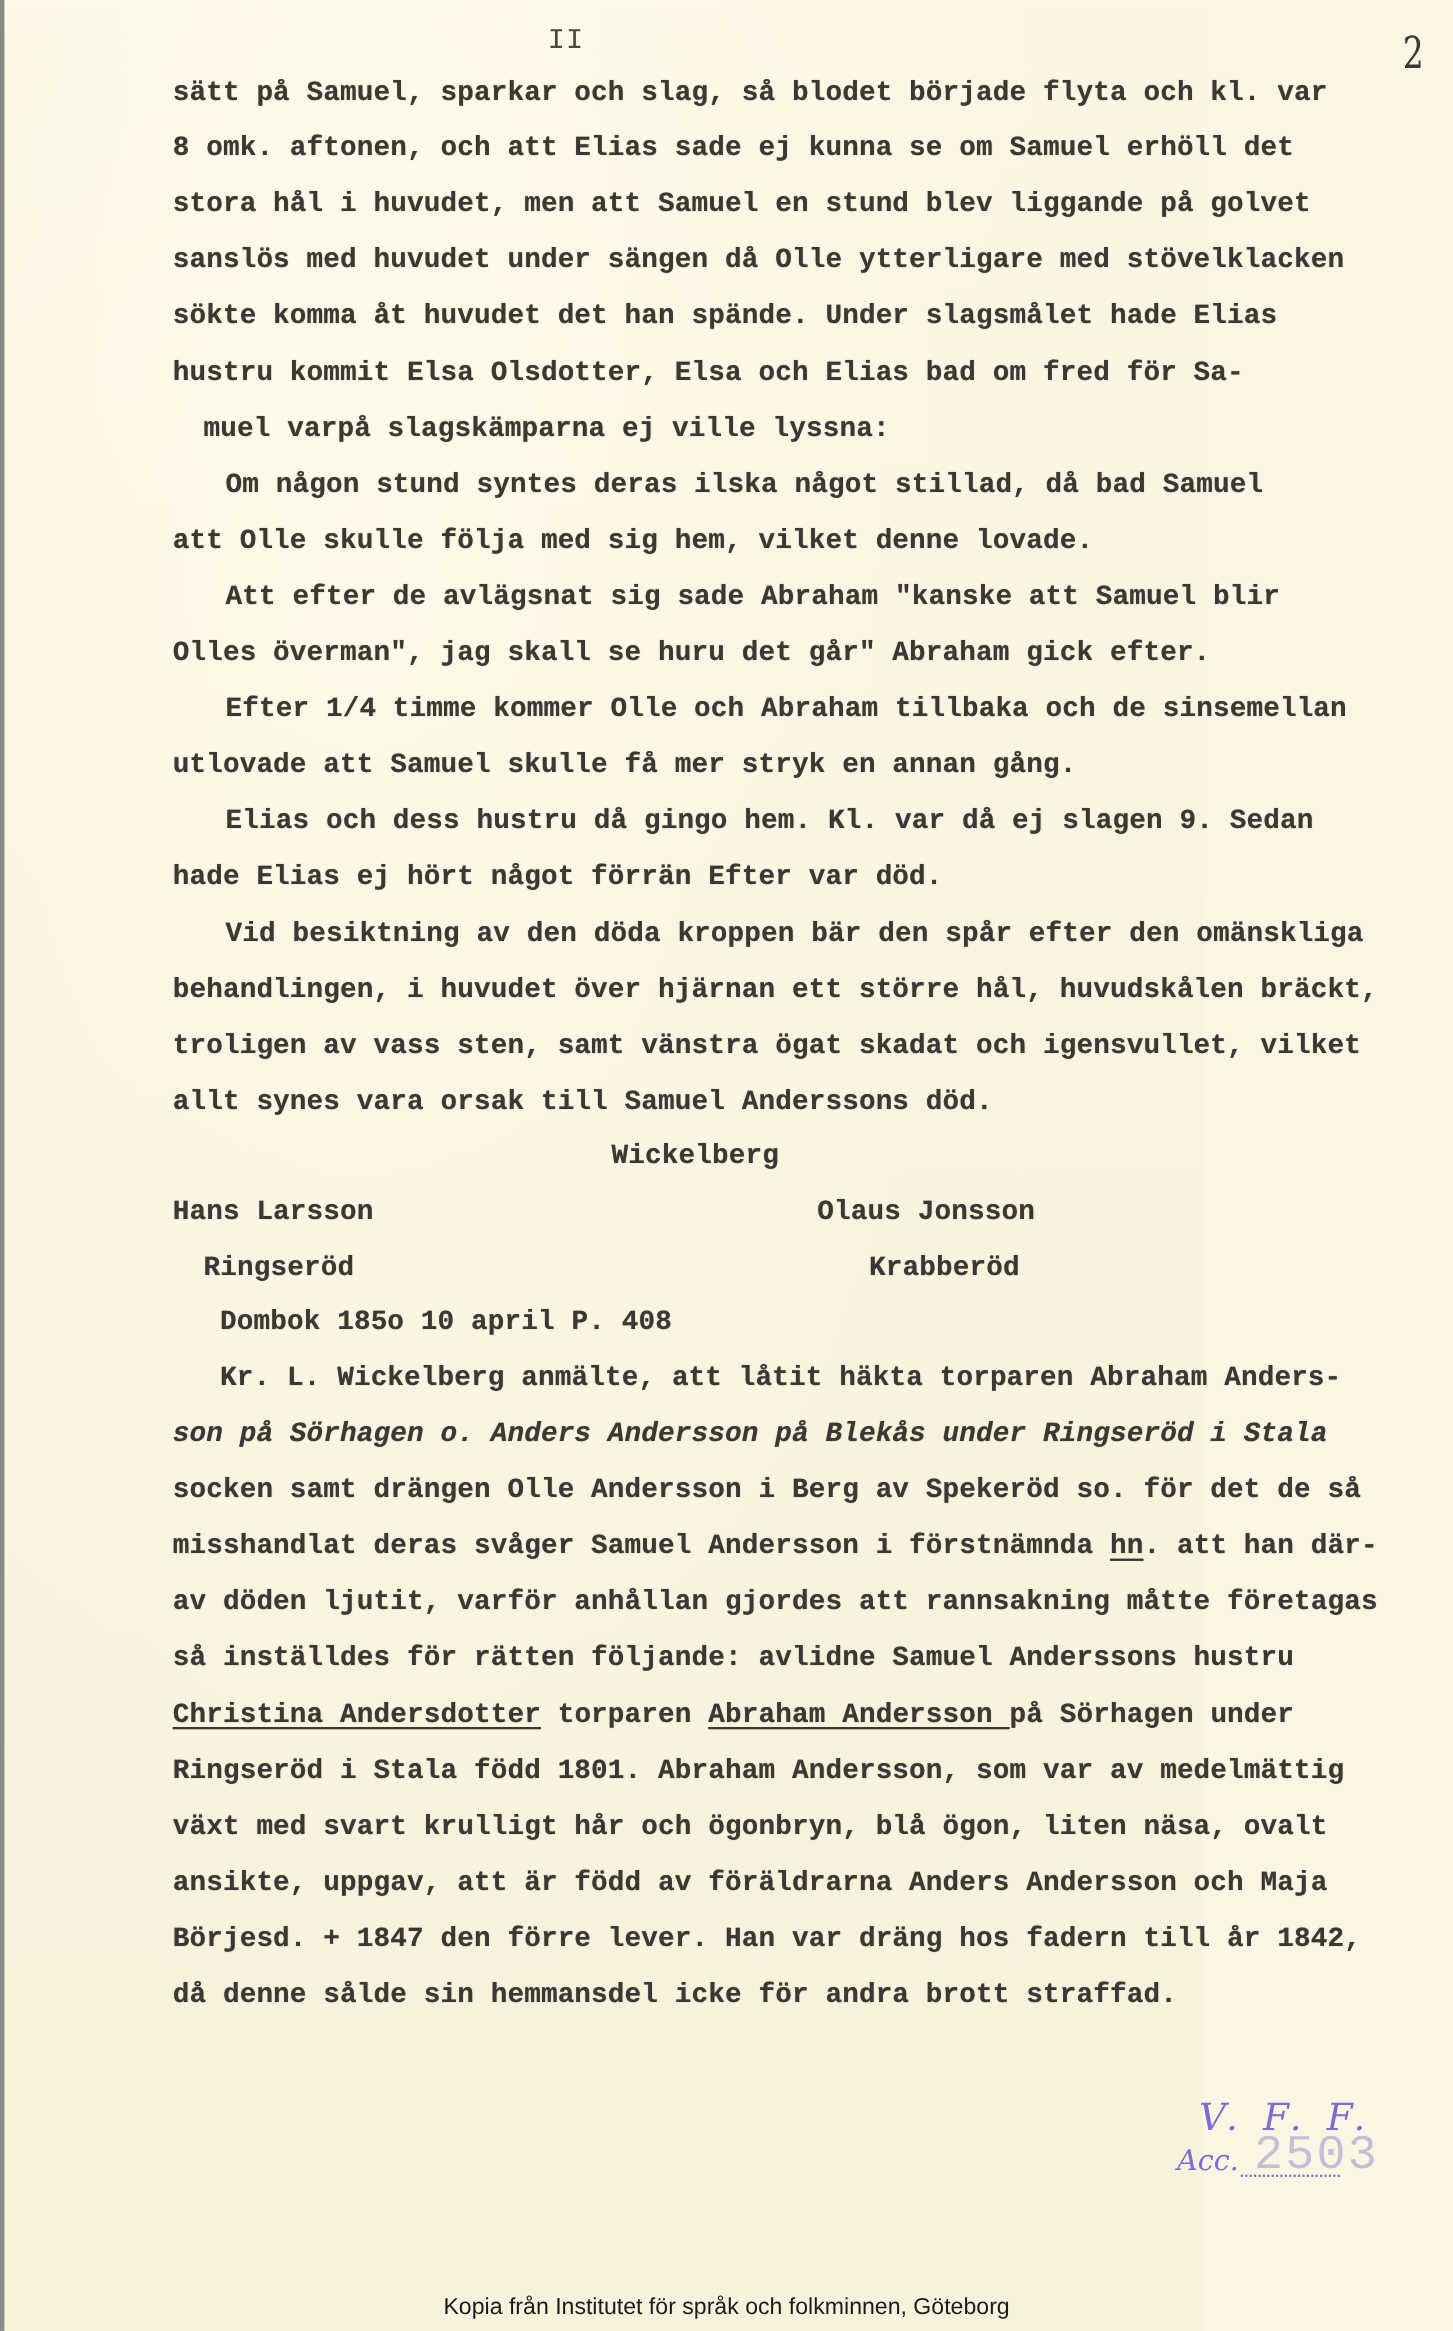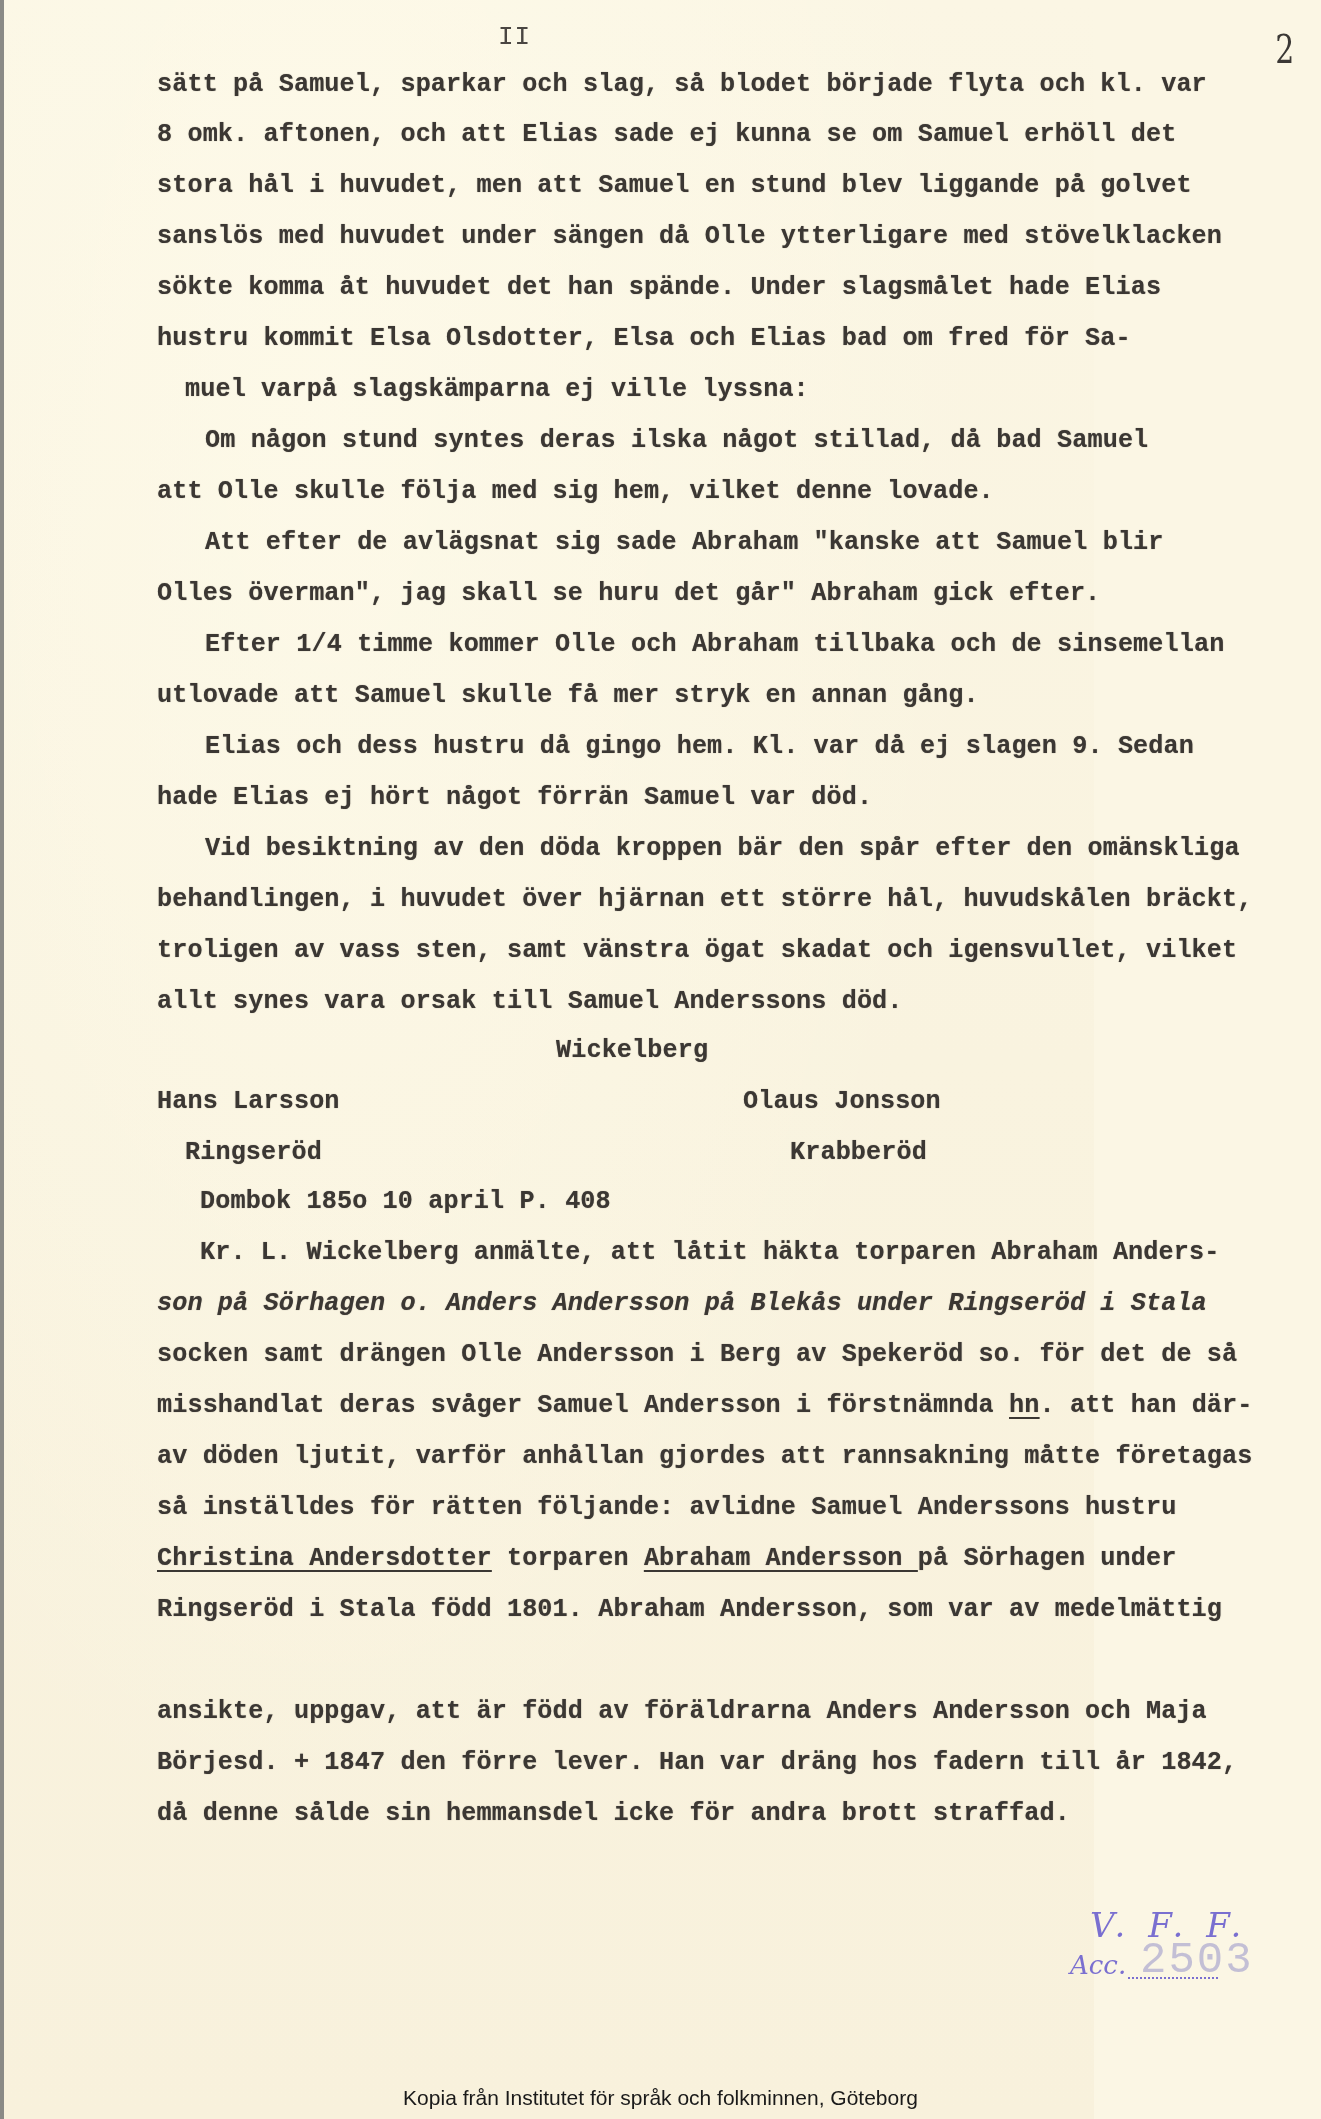--- a/index.html
+++ b/index.html
@@ -89,21 +89,21 @@
   <div class="line" style="left:205px; top:426px;">Om någon stund syntes deras ilska något stillad, då bad Samuel</div>
   <div class="line" style="left:157px; top:477px;">att Olle skulle följa med sig hem, vilket denne lovade.</div>
 
   <div class="line" style="left:205px; top:528px;">Att efter de avlägsnat sig sade Abraham "kanske att Samuel blir</div>
   <div class="line" style="left:157px; top:579px;">Olles överman", jag skall se huru det går" Abraham gick efter.</div>
 
   <div class="line" style="left:205px; top:630px;">Efter 1/4 timme kommer Olle och Abraham tillbaka och de sinsemellan</div>
   <div class="line" style="left:157px; top:681px;">utlovade att Samuel skulle få mer stryk en annan gång.</div>
 
   <div class="line" style="left:205px; top:732px;">Elias och dess hustru då gingo hem. Kl. var då ej slagen 9. Sedan</div>
-  <div class="line" style="left:157px; top:783px;">hade Elias ej hört något förrän Samuel var död.</div>
+  <div class="line" style="left:157px; top:783px;">hade Elias ej hört något förrän Efter var död.</div>
 
   <div class="line" style="left:205px; top:834px;">Vid besiktning av den döda kroppen bär den spår efter den omänskliga</div>
   <div class="line" style="left:157px; top:885px;">behandlingen, i huvudet över hjärnan ett större hål, huvudskålen bräckt,</div>
   <div class="line" style="left:157px; top:936px;">troligen av vass sten, samt vänstra ögat skadat och igensvullet, vilket</div>
   <div class="line" style="left:157px; top:987px;">allt synes vara orsak till Samuel Anderssons död.</div>
 
   <div class="line" style="left:556px; top:1036px;">Wickelberg</div>
   <div class="line" style="left:157px; top:1087px;">Hans Larsson</div>
   <div class="line" style="left:743px; top:1087px;">Olaus Jonsson</div>
   <div class="line" style="left:185px; top:1138px;">Ringseröd</div>
@@ -112,20 +112,21 @@
   <div class="line" style="left:200px; top:1187px;">Dombok 185o 10 april P. 408</div>
 
   <div class="line" style="left:200px; top:1238px;">Kr. L. Wickelberg anmälte, att låtit häkta torparen Abraham Anders-</div>
   <div class="line" style="left:157px; top:1289px;font-style:italic;">son på Sörhagen o. Anders Andersson på Blekås under Ringseröd i Stala</div>
   <div class="line" style="left:157px; top:1340px;">socken samt drängen Olle Andersson i Berg av Spekeröd so. för det de så</div>
   <div class="line" style="left:157px; top:1391px;"><span>misshandlat deras svåger Samuel Andersson i förstnämnda </span><span class="u">hn</span><span>. att han där-</span></div>
   <div class="line" style="left:157px; top:1442px;">av döden ljutit, varför anhållan gjordes att rannsakning måtte företagas</div>
   <div class="line" style="left:157px; top:1493px;">så inställdes för rätten följande: avlidne Samuel Anderssons hustru</div>
   <div class="line" style="left:157px; top:1544px;"><span class="u">Christina Andersdotter</span><span> torparen </span><span class="u">Abraham Andersson </span><span>på Sörhagen under</span></div>
   <div class="line" style="left:157px; top:1595px;">Ringseröd i Stala född 1801. Abraham Andersson, som var av medelmättig</div>
+  <div class="line" style="left:157px; top:1646px;">växt med svart krulligt hår och ögonbryn, blå ögon, liten näsa, ovalt</div>
   <div class="line" style="left:157px; top:1697px;">ansikte, uppgav, att är född av föräldrarna Anders Andersson och Maja</div>
   <div class="line" style="left:157px; top:1748px;">Börjesd. + 1847 den förre lever. Han var dräng hos fadern till år 1842,</div>
   <div class="line" style="left:157px; top:1799px;">då denne sålde sin hemmansdel icke för andra brott straffad.</div>
 
   <div class="stamp">
     <div class="stamp-vff">V. F. F.</div>
     <div class="stamp-num">2503</div>
     <div class="stamp-acc">Acc.</div>
     <div class="stamp-line"></div>
   </div>

